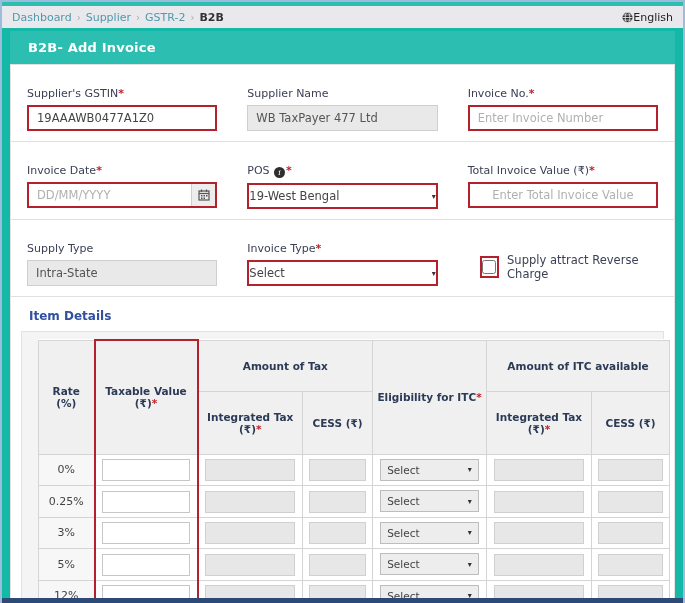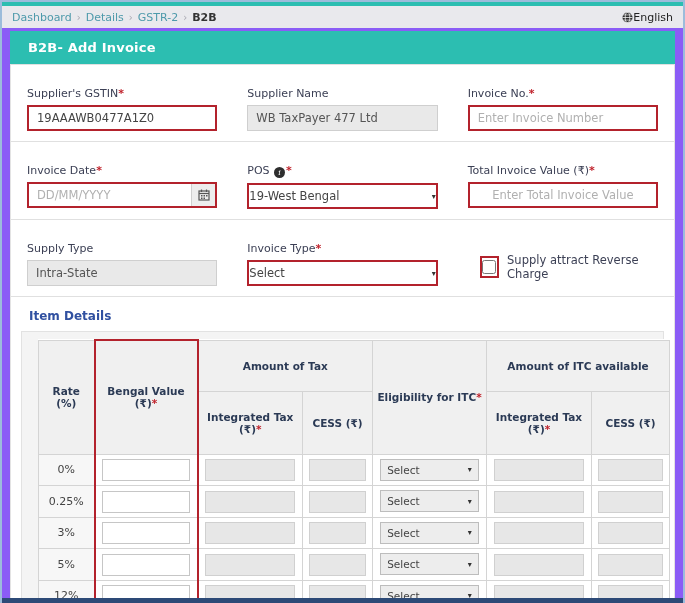--- a/index.html
+++ b/index.html
@@ -4,21 +4,21 @@
 <style>
   * { box-sizing: border-box; margin: 0; padding: 0; }
   html,body { background:#fff; }
   body { font-family: "DejaVu Sans", "Liberation Sans", sans-serif; }
 
   .page {
     position: relative;
     width: 685px; height: 603px;
     border: 2px solid #9cbcdb;
     border-bottom: none;
-    background: #8b5cf6;
+    background: #14b8a6;
     overflow: hidden;
   }
   .teal-strip { height: 4px; background: #2cbeb1; }
 
   
   .crumbbar {
     height: 22px; background: #e9e9ed;
     display: flex; align-items: center; justify-content: space-between;
     padding: 0 10px; font-size: 11px;
   }
@@ -109,21 +109,21 @@
 </head>
 <body>
 
 <div class="page">
   <div class="teal-strip"></div>
 
   <div class="crumbbar">
     <div class="crumbs">
       <a class="crumb-link">Dashboard</a>
       <span class="crumb-sep">›</span>
-      <a class="crumb-link">Details</a>
+      <a class="crumb-link">Supplier</a>
       <span class="crumb-sep">›</span>
       <a class="crumb-link">GSTR-2</a>
       <span class="crumb-sep">›</span>
       <span class="crumb-current">B2B</span>
     </div>
     <div class="lang">
       <svg width="11" height="11" viewBox="0 0 12 12">
         <circle cx="6" cy="6" r="5.5" fill="#2e2e2e"></circle>
         <ellipse cx="6" cy="6" rx="2.5" ry="5.5" fill="none" stroke="#fff" stroke-width="0.8"></ellipse>
         <line x1="0.5" y1="6" x2="11.5" y2="6" stroke="#fff" stroke-width="0.8"></line>
@@ -228,21 +228,21 @@
             <col style="width:103px">
             <col style="width:105px">
             <col style="width:70px">
           <col style="width:114px">
             <col style="width:105px">
             <col style="width:78px">
         </colgroup>
         <thead>
           <tr>
             <th rowspan="2">Rate (%)</th>
-            <th rowspan="2" class="tv"><span>Bengal Value (₹)</span><span class="req">*</span></th>
+            <th rowspan="2" class="tv"><span>Taxable Value (₹)</span><span class="req">*</span></th>
             <th colspan="2">Amount of Tax</th>
             <th rowspan="2"><span>Eligibility for ITC</span><span class="req">*</span></th>
             <th colspan="2">Amount of ITC available</th>
           </tr>
           <tr>
             <th><span>Integrated Tax (₹)</span><span class="req">*</span></th>
             <th>CESS (₹)</th>
             <th><span>Integrated Tax (₹)</span><span class="req">*</span></th>
             <th>CESS (₹)</th>
           </tr>

